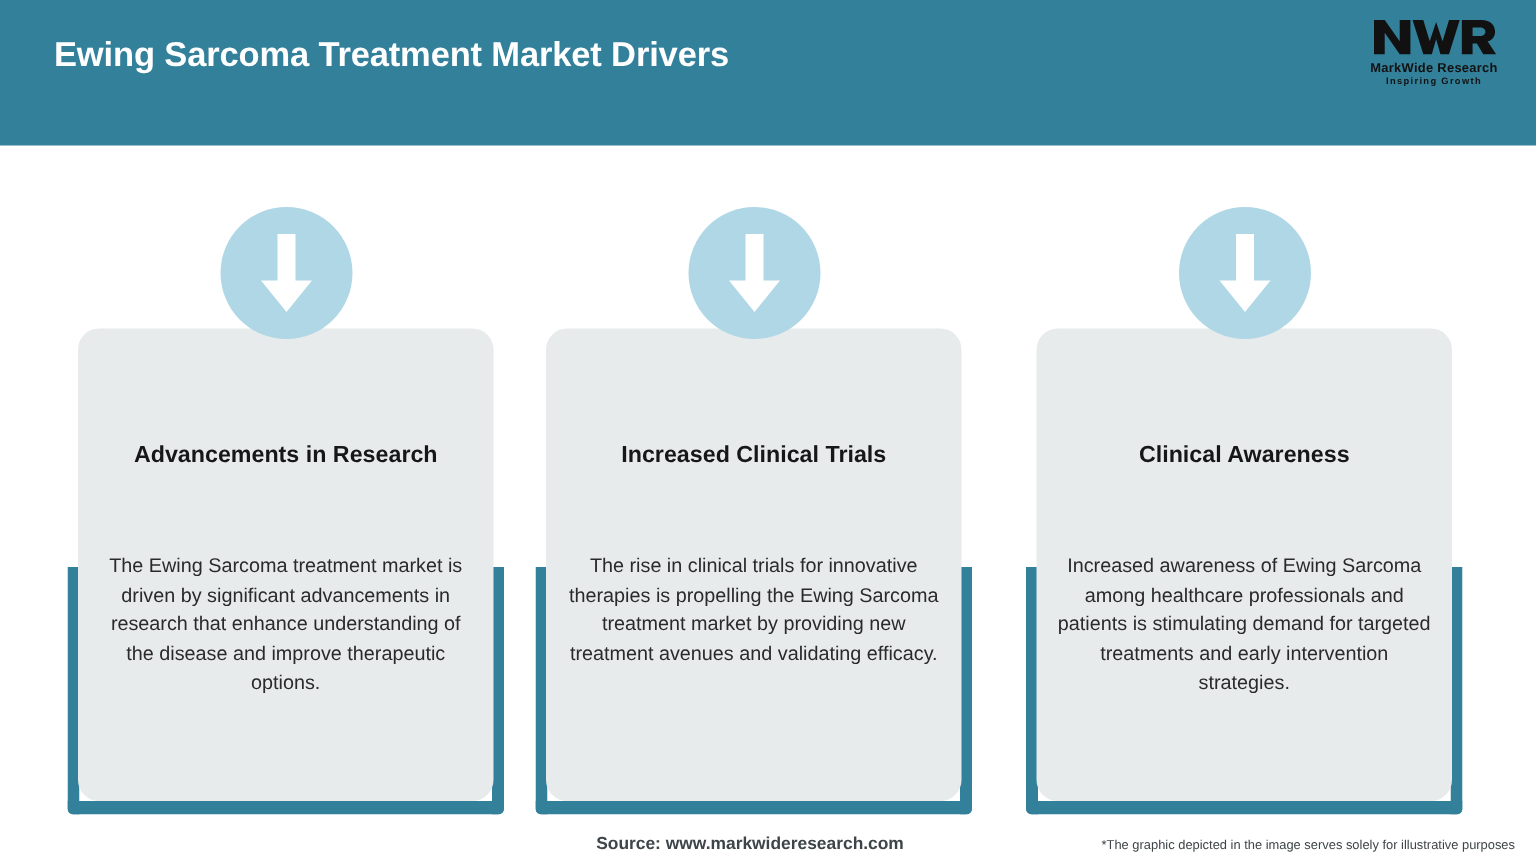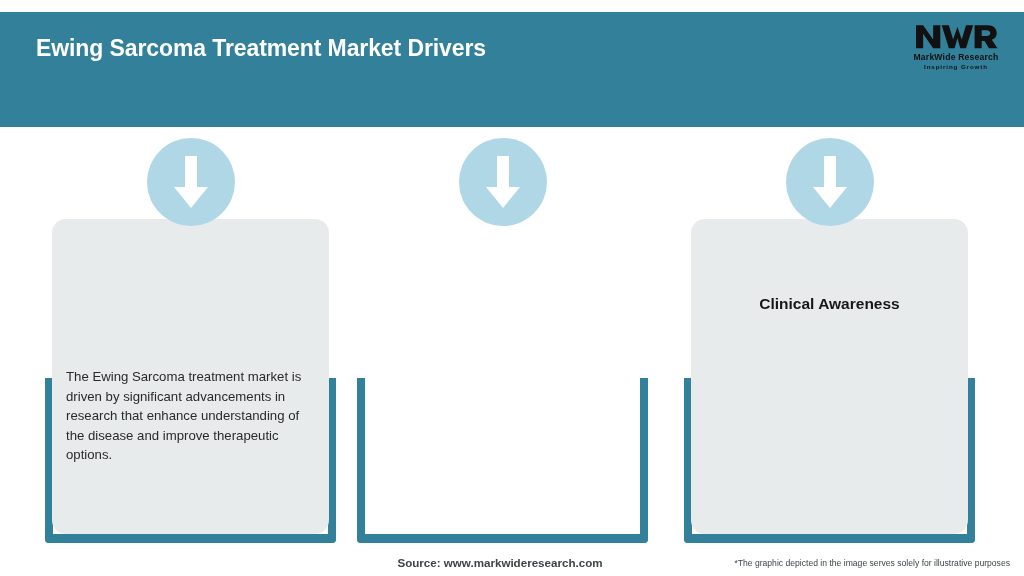--- a/index.html
+++ b/index.html
@@ -12,23 +12,23 @@
     background: #ffffff;
     font-family: "Liberation Sans", sans-serif;
     overflow: hidden;
     position: relative;
   }
 
   
   .header-band {
     position: absolute;
     left: 0;
-    top: 12px;
+    top: 0;
     width: 1024px;
-    height: 115px;
+    height: 97px;
     background: #33809a;
   }
   .header-title {
     position: absolute;
     left: 36px;
     top: 23px;
     font-size: 23px;
     font-weight: bold;
     color: #ffffff;
     letter-spacing: -0.1px;
@@ -145,21 +145,21 @@
   }
 
   .card-body {
     position: absolute;
     left: 14px;
     right: 14px;
     top: 148px;
     font-size: 13.2px;
     line-height: 19.5px;
     color: #2a2a2a;
-    text-align: left;
+    text-align: center;
   }
 
   
   .footer-source {
     position: absolute;
     left: 0;
     right: 0;
     top: 556px;
     text-align: center;
     font-size: 11.6px;
@@ -192,42 +192,48 @@
     <div class="logo-name">MarkWide Research</div>
     <div class="logo-tagline">Inspiring Growth</div>
   </div>
 </div>
 
 <div class="cards">
 
   <div class="card-wrap c0">
     <div class="card-frame"></div>
     <div class="card">
+      <div class="card-title">Advancements in Research</div>
       <div class="card-body">The Ewing Sarcoma treatment market is driven by significant advancements in research that enhance understanding of the disease and improve therapeutic options.</div>
     </div>
     <div class="icon-circle">
       <svg class="arrow-down-icon" viewBox="0 0 38 56">
         <path d="M13 2 L25 2 L25 33 L36 33 L19 54 L2 33 L13 33 Z" fill="#ffffff"></path>
       </svg>
     </div>
   </div>
 
   <div class="card-wrap c1">
     <div class="card-frame"></div>
+    <div class="card">
+      <div class="card-title">Increased Clinical Trials</div>
+      <div class="card-body">The rise in clinical trials for innovative therapies is propelling the Ewing Sarcoma treatment market by providing new treatment avenues and validating efficacy.</div>
+    </div>
     <div class="icon-circle">
       <svg class="arrow-down-icon" viewBox="0 0 38 56">
         <path d="M13 2 L25 2 L25 33 L36 33 L19 54 L2 33 L13 33 Z" fill="#ffffff"></path>
       </svg>
     </div>
   </div>
 
   <div class="card-wrap c2">
     <div class="card-frame"></div>
     <div class="card">
       <div class="card-title">Clinical Awareness</div>
+      <div class="card-body">Increased awareness of Ewing Sarcoma among healthcare professionals and patients is stimulating demand for targeted treatments and early intervention strategies.</div>
     </div>
     <div class="icon-circle">
       <svg class="arrow-down-icon" viewBox="0 0 38 56">
         <path d="M13 2 L25 2 L25 33 L36 33 L19 54 L2 33 L13 33 Z" fill="#ffffff"></path>
       </svg>
     </div>
   </div>
 
 </div>
 

